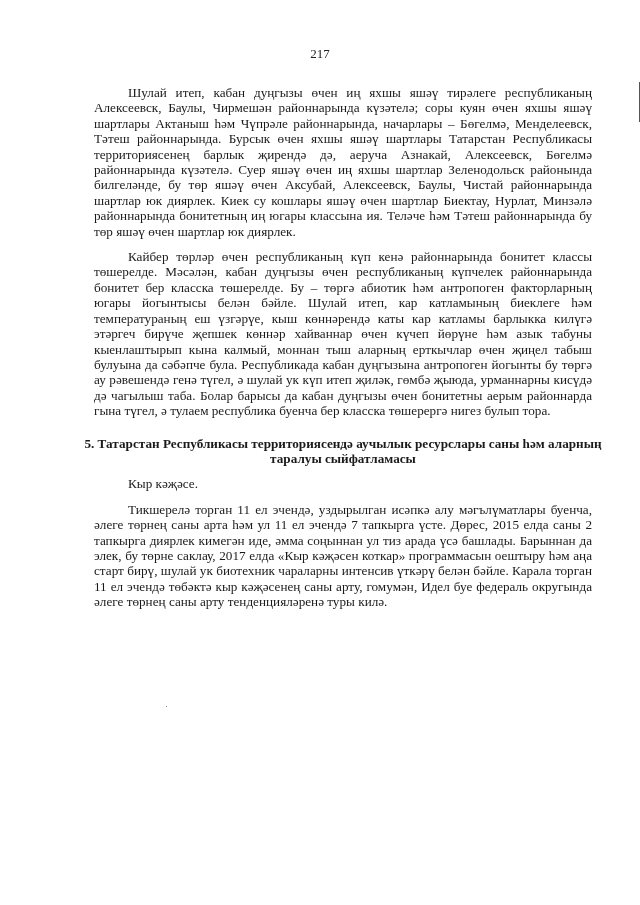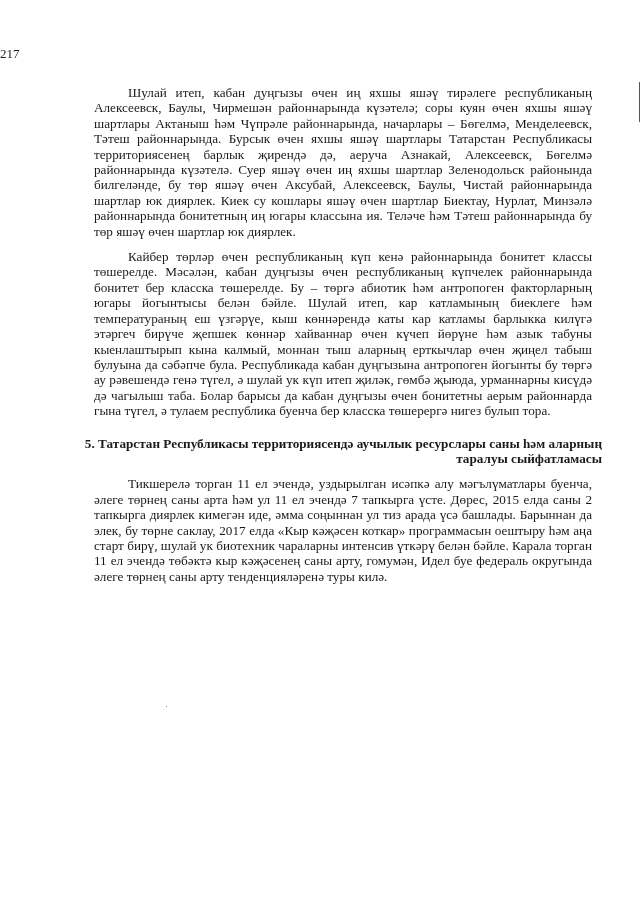--- a/index.html
+++ b/index.html
@@ -4,32 +4,32 @@
 <style>
   html, body { margin: 0; padding: 0; background: #ffffff; }
   body { width: 640px; height: 905px; position: relative; overflow: hidden; }
   .page {
     position: absolute; left: 0; top: 0; width: 640px; height: 905px;
     background: #ffffff; color: #1a1a1a;
     font-family: "Liberation Serif", "DejaVu Serif", serif;
   }
   .page-number {
     position: absolute; top: 46px; left: 0; width: 640px;
-    text-align: left; font-size: 13px; color: #222;
+    text-align: center; font-size: 13px; color: #222;
   }
   .content {
     position: absolute; left: 84px; top: 75px; width: 518px;
     font-size: 13.2px; line-height: 15.4px;
   }
   .para {
     margin: 10px; text-align: justify; text-indent: 34px;
     hyphens: none;
   }
   .heading {
-    margin: 0; text-align: right; font-weight: bold; font-size: 13.2px;
+    margin: 0; text-align: center; font-weight: bold; font-size: 13.2px;
     line-height: 15.4px;
   }
   .h5 { margin-top: 17px; }
   .h51 { margin-top: 17px; margin-bottom: 16px; }
   .right-mark {
     position: absolute; left: 639px; top: 82px; width: 1px; height: 40px;
     background: #555;
   }
   .speck { position: absolute; left: 166px; top: 706px; width: 1px; height: 1px; background: #888; }
 </style>
@@ -39,17 +39,18 @@
 <div class="page">
   <div class="page-number">217</div>
   <div class="right-mark"></div>
 
   <div class="content">
     <p class="para">Шулай итеп, кабан дуңгызы өчен иң яхшы яшәү тирәлеге республиканың Алексеевск, Баулы, Чирмешән районнарында күзәтелә; соры куян өчен яхшы яшәү шартлары Актаныш һәм Чүпрәле районнарында, начарлары – Бөгелмә, Менделеевск, Тәтеш районнарында. Бурсык өчен яхшы яшәү шартлары Татарстан Республикасы территориясенең барлык җирендә дә, аеруча Азнакай, Алексеевск, Бөгелмә районнарында күзәтелә. Суер яшәү өчен иң яхшы шартлар Зеленодольск районында билгеләнде, бу төр яшәү өчен Аксубай, Алексеевск, Баулы, Чистай районнарында шартлар юк диярлек. Киек су кошлары яшәү өчен шартлар Биектау, Нурлат, Минзәлә районнарында бонитетның иң югары классына ия. Теләче һәм Тәтеш районнарында бу төр яшәү өчен шартлар юк диярлек.</p>
     <p class="para">Кайбер төрләр өчен республиканың күп кенә районнарында бонитет классы төшерелде. Мәсәлән, кабан дуңгызы өчен республиканың күпчелек районнарында бонитет бер класска төшерелде. Бу – төргә абиотик һәм антропоген факторларның югары йогынтысы белән бәйле. Шулай итеп, кар катламының биеклеге һәм температураның еш үзгәрүе, кыш көннәрендә каты кар катламы барлыкка килүгә этәргеч бирүче җепшек көннәр хайваннар өчен күчеп йөрүне һәм азык табуны кыенлаштырып кына калмый, моннан тыш аларның ерткычлар өчен җиңел табыш булуына да сәбәпче була. Республикада кабан дуңгызына антропоген йогынты бу төргә ау рәвешендә генә түгел, ә шулай ук күп итеп җиләк, гөмбә җыюда, урманнарны кисүдә дә чагылыш таба. Болар барысы да кабан дуңгызы өчен бонитетны аерым районнарда гына түгел, ә тулаем республика буенча бер класска төшерергә нигез булып тора.</p>
 
     <p class="heading h5">5. Татарстан Республикасы территориясендә аучылык ресурслары саны һәм аларның таралуы сыйфатламасы</p>
 
+    <p class="para">Кыр кәҗәсе.</p>
     <p class="para">Тикшерелә торган 11 ел эчендә, уздырылган исәпкә алу мәгълүматлары буенча, әлеге төрнең саны арта һәм ул 11 ел эчендә 7 тапкырга үсте. Дөрес, 2015 елда саны 2 тапкырга диярлек кимегән иде, әмма соңыннан ул тиз арада үсә башлады. Барыннан да элек, бу төрне саклау, 2017 елда «Кыр кәҗәсен коткар» программасын оештыру һәм аңа старт бирү, шулай ук биотехник чараларны интенсив үткәрү белән бәйле. Карала торган 11 ел эчендә төбәктә кыр кәҗәсенең саны арту, гомумән, Идел буе федераль округында әлеге төрнең саны арту тенденцияләренә туры килә.</p>
   </div>
 
   <div class="speck"></div>
 </div>
 
 </body></html>

